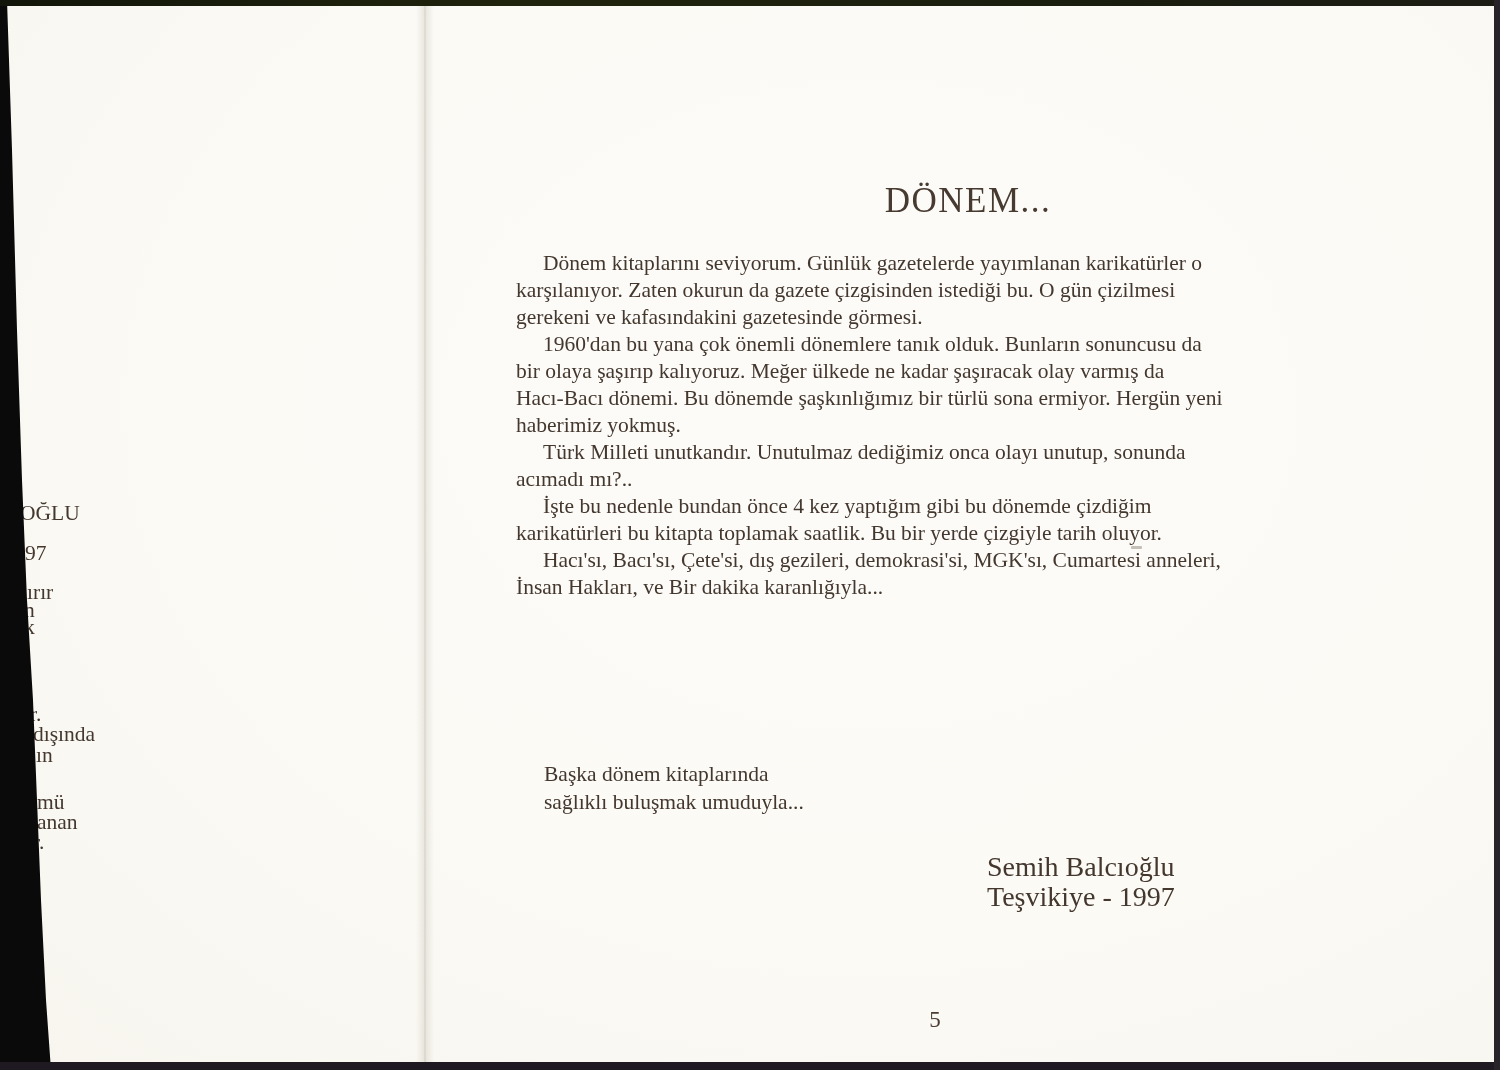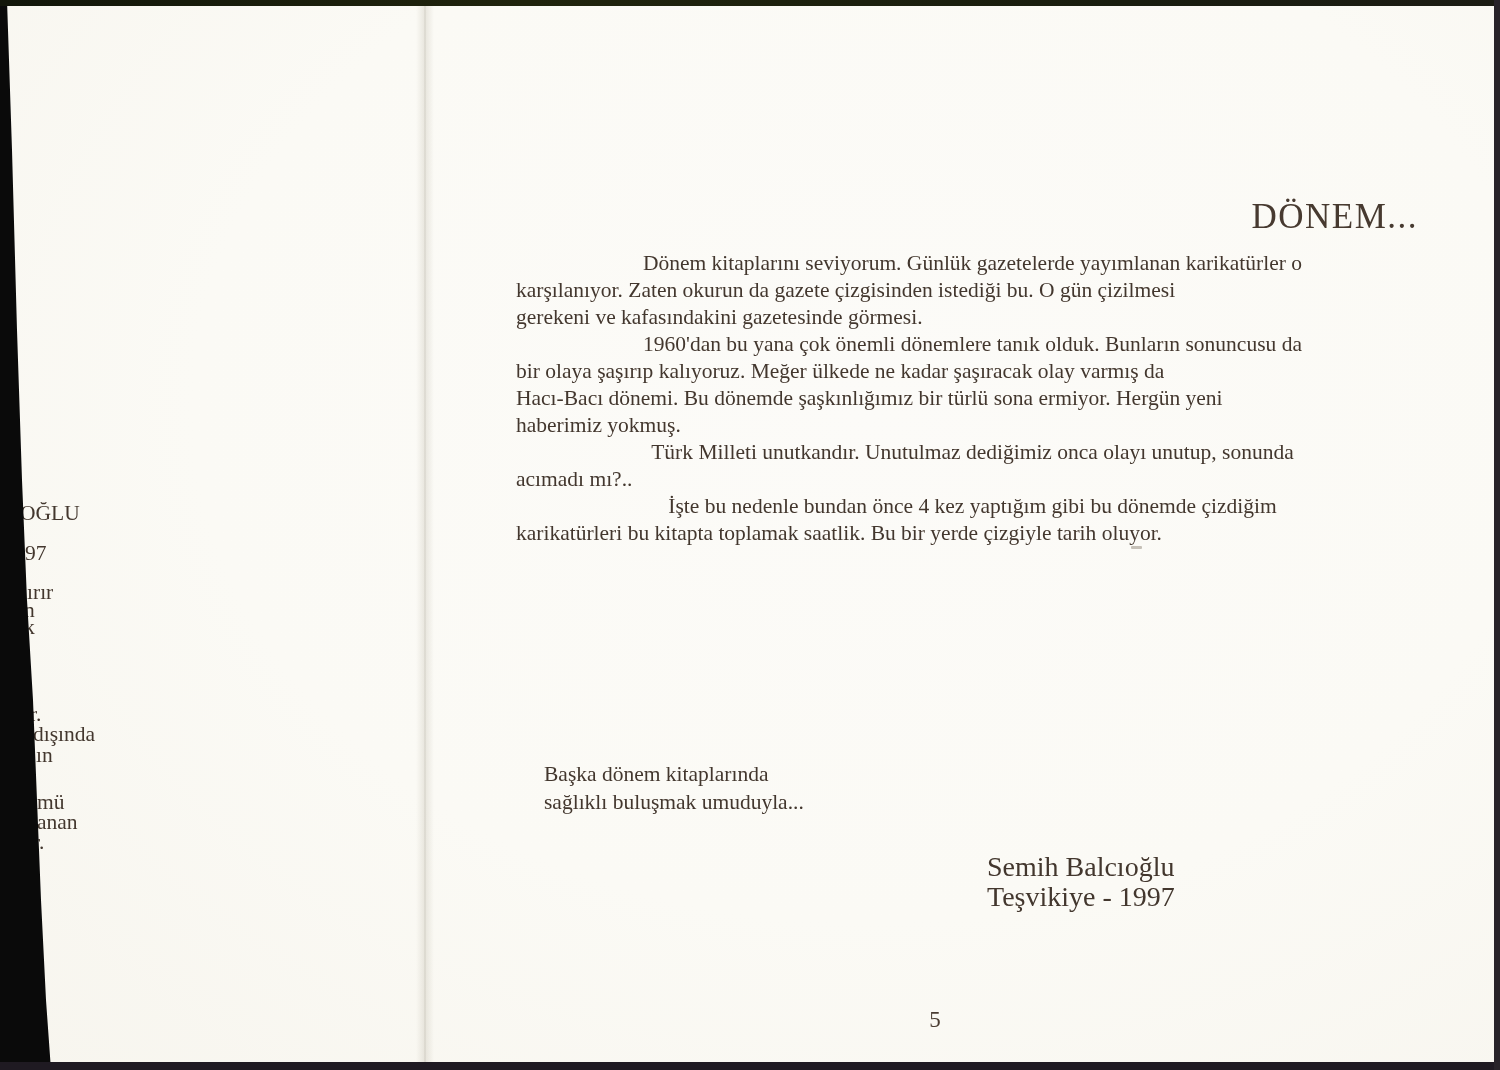--- a/index.html
+++ b/index.html
@@ -4,27 +4,27 @@
 <style>
   html,body{margin:0;padding:0;background:#e8e6e0;}
   .scan{
     position:relative;width:1500px;height:1070px;overflow:hidden;
     background:radial-gradient(ellipse at 58% 38%, #fcfbf8 0%, #fbfaf5 55%, #f7f5ee 100%);
     font-family:"Liberation Serif","DejaVu Serif",serif;
     color:#43372e;
   }
   
   .title{
-    position:absolute;left:516px;top:181px;width:886px;margin:16px;
-    text-align:right;text-indent:18px;
+    position:absolute;left:516px;top:181px;width:886px;margin:0;
+    text-align:center;text-indent:18px;
     font-size:35px;font-weight:normal;letter-spacing:1.5px;color:#473a30;
   }
   .bodytext{position:absolute;left:516px;top:250px;width:886px;font-size:21.5px;line-height:27px;}
   .line{white-space:pre;}
-  .para .line:first-child{text-indent:27px;text-align:center;}
+  .para .line:first-child{text-indent:27px;}
   .closing{position:absolute;left:516px;top:760px;font-size:21.5px;line-height:28px;}
   .closing .line{text-indent:28px;}
   .signature{position:absolute;left:987px;top:852px;font-size:28px;line-height:30px;}
   .pagenum{position:absolute;left:905px;top:1007px;width:60px;text-align:center;font-size:23px;color:#4a3c32;}
   .artifact-dash{position:absolute;left:1131px;top:546px;width:11px;height:3px;background:#998f83;opacity:.55;border-radius:1px;}
   
   .frag{position:absolute;font-size:21.5px;line-height:23px;white-space:pre;color:#43372e;}
   
   .gutter{
     position:absolute;left:416px;top:6px;width:18px;height:1058px;
@@ -78,20 +78,24 @@
           <div class="line">haberimiz yokmuş.</div>
         </div>
       <div class="para">
           <div class="line">Türk Milleti unutkandır. Unutulmaz dediğimiz onca olayı unutup, sonunda</div>
           <div class="line">acımadı mı?..</div>
         </div>
       <div class="para">
           <div class="line">İşte bu nedenle bundan önce 4 kez yaptığım gibi bu dönemde çizdiğim</div>
           <div class="line">karikatürleri bu kitapta toplamak saatlik. Bu bir yerde çizgiyle tarih oluyor.</div>
         </div>
+      <div class="para">
+          <div class="line">Hacı'sı, Bacı'sı, Çete'si, dış gezileri, demokrasi'si, MGK'sı, Cumartesi anneleri,</div>
+          <div class="line">İnsan Hakları, ve Bir dakika karanlığıyla...</div>
+        </div>
     </div>
 
     <div class="closing">
         <div class="line">Başka dönem kitaplarında</div>
         <div class="line">sağlıklı buluşmak umuduyla...</div>
       </div>
 
     <div class="signature">
       <div>Semih Balcıoğlu</div>
       <div>Teşvikiye - 1997</div>

